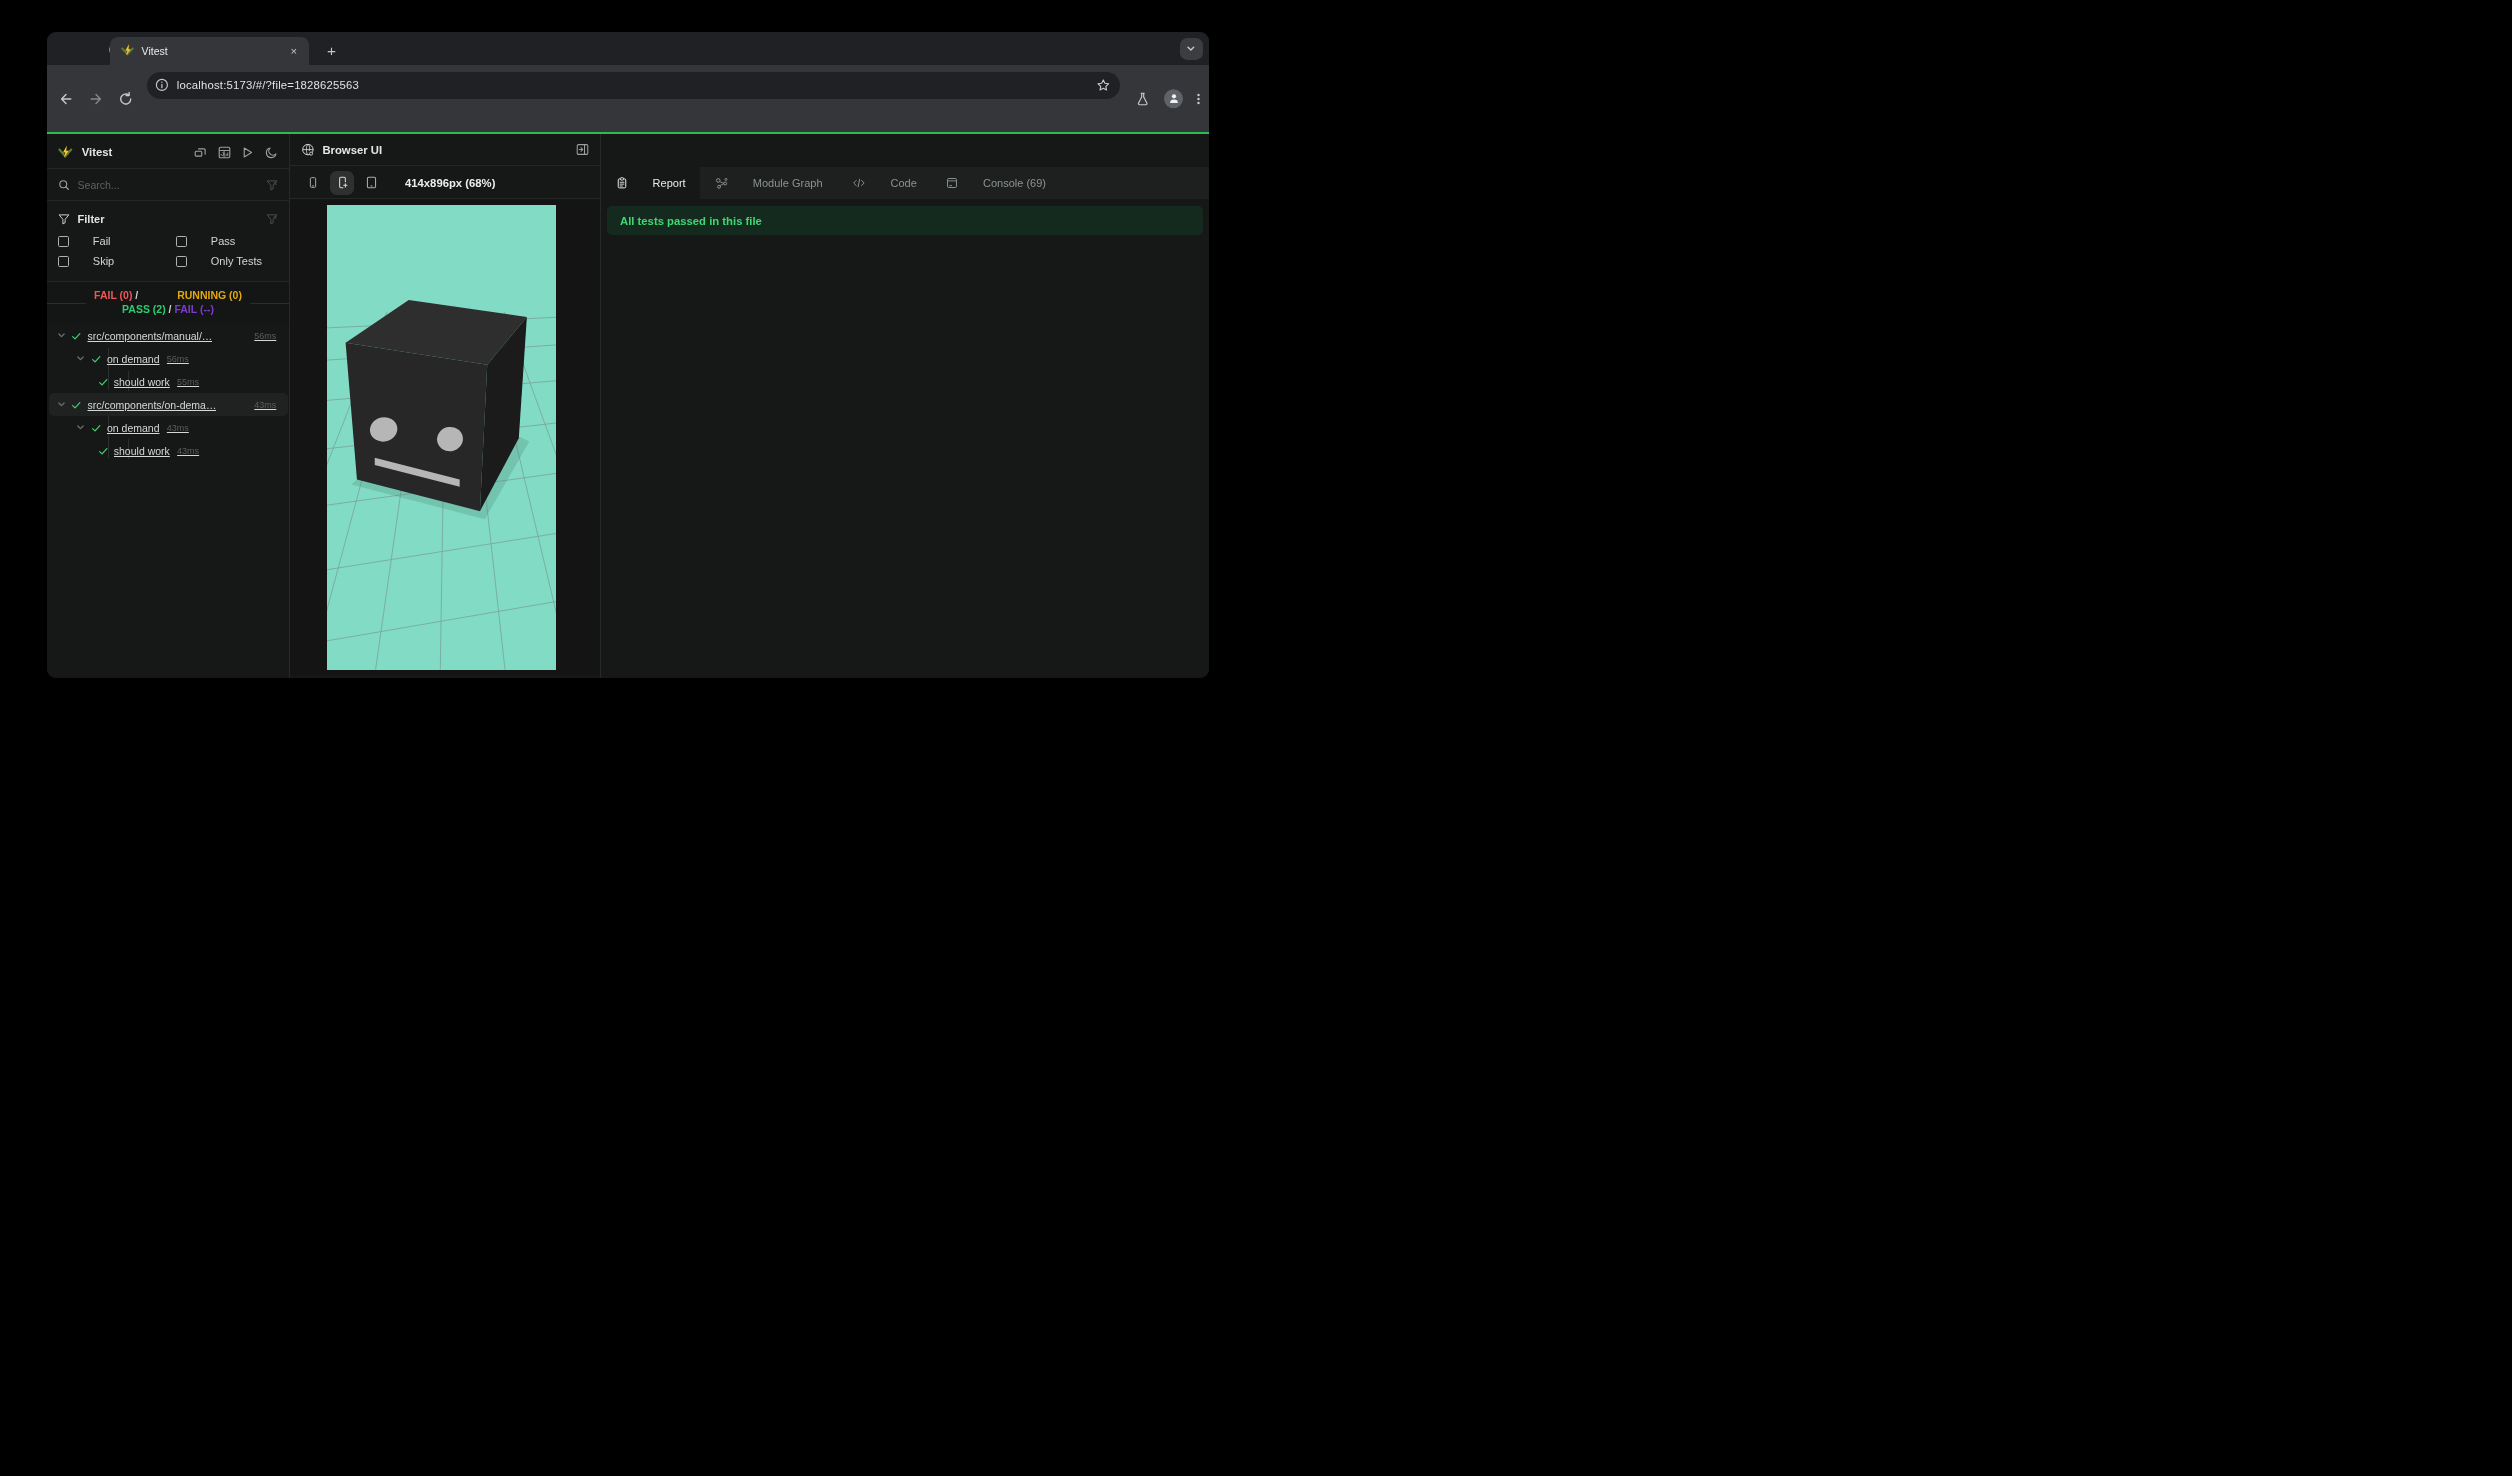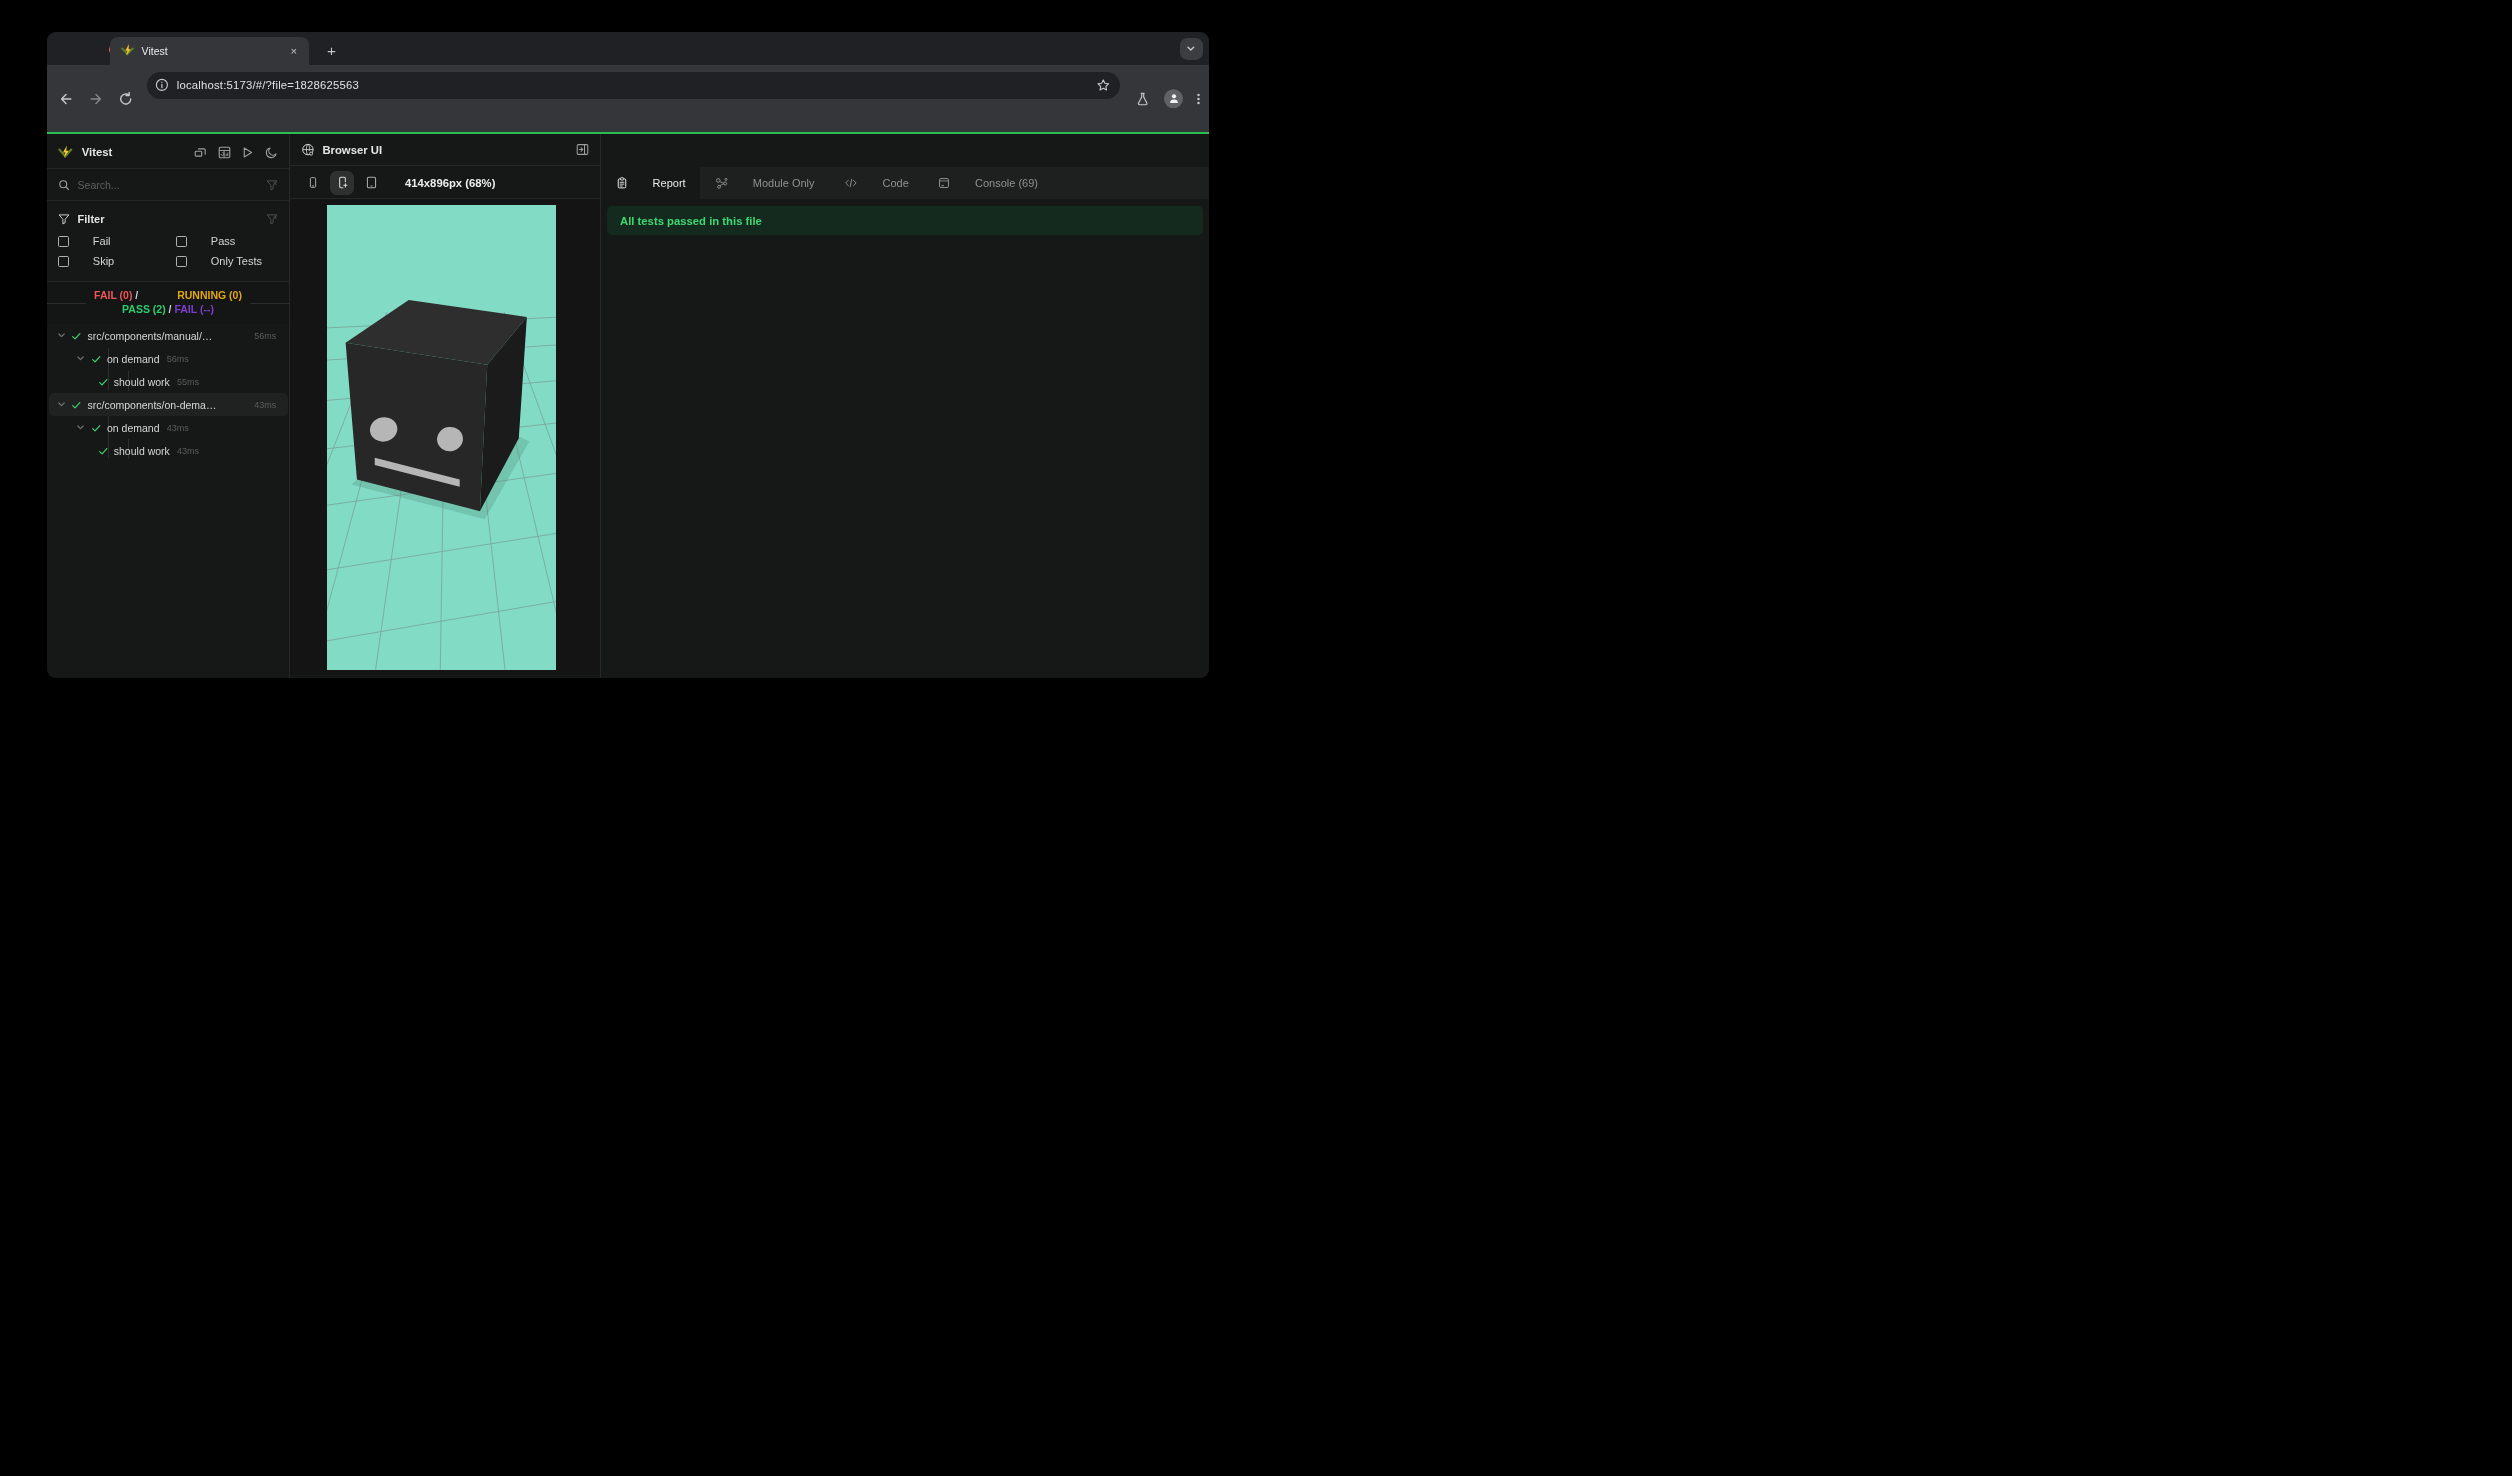--- a/index.html
+++ b/index.html
@@ -65,21 +65,21 @@
   #summary { position:absolute; left:0; top:148px; width:242px; height:42px; background:#141615; }
   #summary::before { content:""; position:absolute; left:0; right:0; top:21px; height:0.8px; background:#2b2e2d; }
   #summary .mask { position:absolute; left:50%; top:50%; transform:translate(-50%,-50%);
     background:#141615; padding:0.8px 8px; text-align:center; font-size:10.5px; font-weight:bold; line-height:13.8px;
     white-space:nowrap; }
   .c-fail { color:#f05558; } .c-run { color:#e3a80e;margin-left:36px; } .c-pass { color:#2ecb6e; }
   .c-skip { color:#7d3bd0; } .c-sep { color:#d4d6d5; font-weight:bold; }
 
   #tree { position:absolute; left:1.6px; top:190px; width:239px; }
   .trow { position:relative; height:23px; display:flex; align-items:center; padding-right:11.3px;
-    border-radius:4.9px; font-size:10.5px; color:#d6d8d7; }
+    border-radius:4.9px; font-size:10.5px; color:#d6d8d7;text-decoration:underline; }
   .trow.sel { background:#1f2221; }
   .trow .chev { color:#6f7371; margin-right:5.7px; flex:0 0 auto; }
   .trow .chk { color:#3ecf6a; margin-right:5.7px; flex:0 0 auto; }
   .trow .nm { white-space:nowrap; overflow:hidden; }
   .trow .dur { font-size:9px; color:#595d5b; margin-left:7.3px; flex:0 0 auto; }
   .trow.lv0 .dur { margin-left:auto; }
   .guide { position:absolute; width:0.8px; background:#2c2f2e; }
 
   
   #preview-hdr { left:243px; width:310px; padding:0 11.3px; gap:7.3px; color:#e4e6e5; }
@@ -454,21 +454,21 @@
         <span>Report</span>
       </span>
       <span class="rtab">
         <svg width="13" height="13" viewBox="0 0 16 16">
             <circle cx="4" cy="4.2" r="2.2" fill="none" stroke="currentColor" stroke-width="1.2"></circle>
             <circle cx="5" cy="12" r="1.8" fill="none" stroke="currentColor" stroke-width="1.2"></circle>
             <circle cx="12.5" cy="8" r="1.8" fill="none" stroke="currentColor" stroke-width="1.2"></circle>
             <circle cx="13.5" cy="3" r="1.3" fill="none" stroke="currentColor" stroke-width="1.1"></circle>
             <path d="M6 5.5 C8 7 9.5 7.2 10.8 7.6 M5.8 10.8 C7.5 9.8 9 9 10.8 8.4" fill="none" stroke="currentColor" stroke-width="1.1"></path>
           </svg>
-        <span>Module Only</span>
+        <span>Module Graph</span>
       </span>
       <span class="rtab">
         <svg width="13.8" height="12" viewBox="0 0 18 16">
             <path d="M5.5 4.5 L2 8 L5.5 11.5 M12.5 4.5 L16 8 L12.5 11.5 M10 3 L8 13" fill="none" stroke="currentColor" stroke-width="1.3" stroke-linecap="round" stroke-linejoin="round"></path>
           </svg>
         <span>Code</span>
       </span>
       <span class="rtab">
         <svg width="12" height="12" viewBox="0 0 16 16">
             <rect x="2" y="2" width="12" height="12" rx="1.8" fill="none" stroke="currentColor" stroke-width="1.3"></rect>

